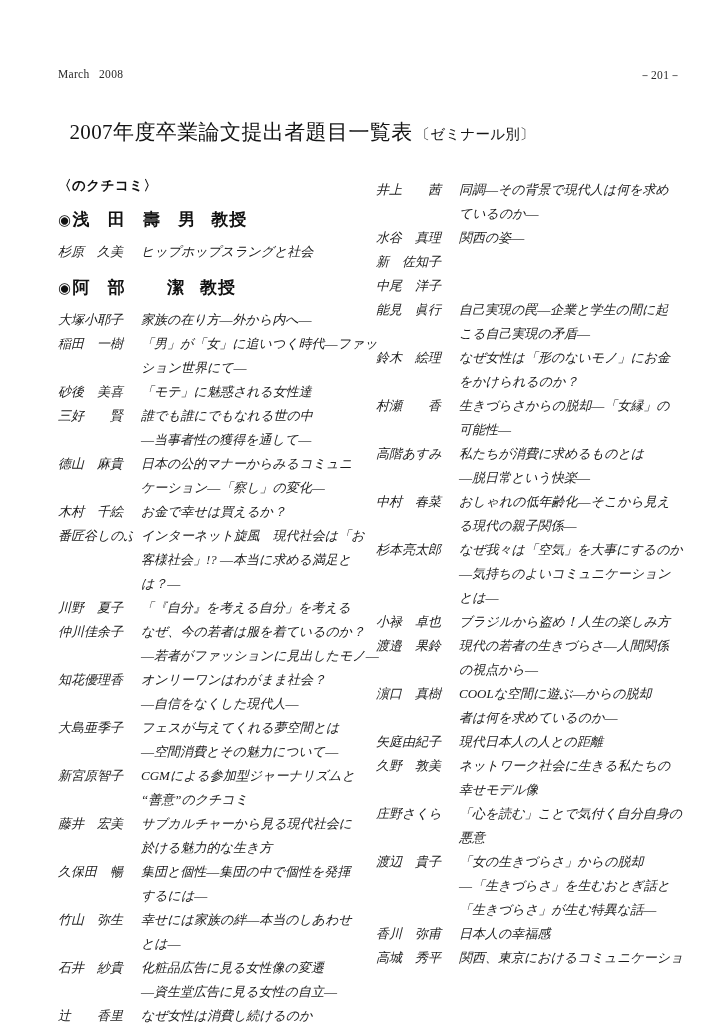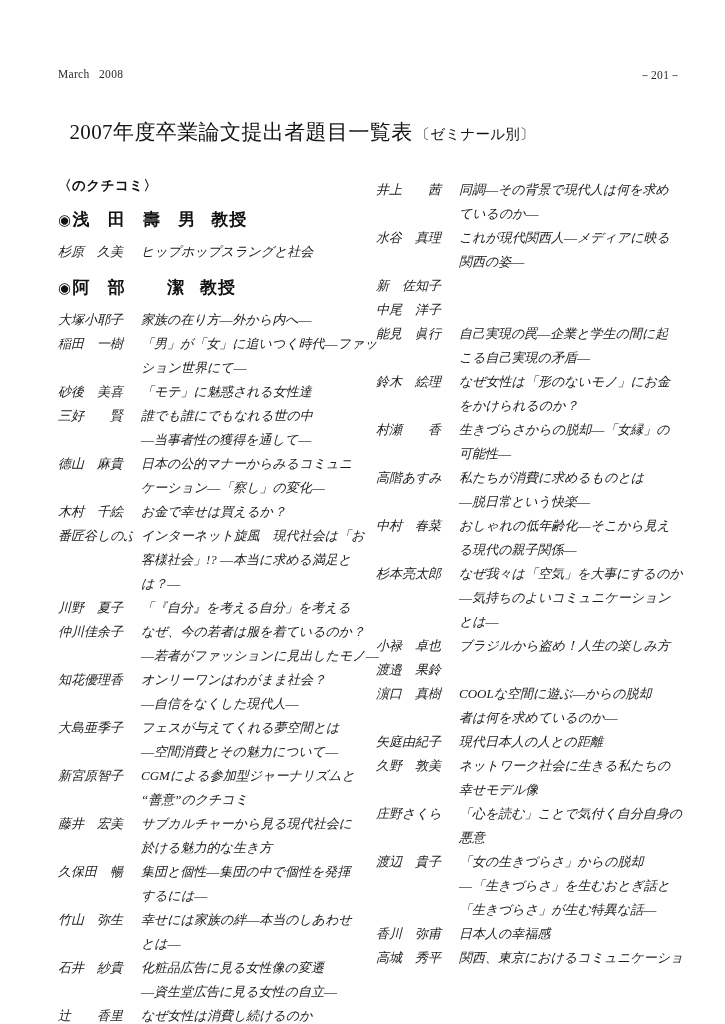--- a/index.html
+++ b/index.html
@@ -318,21 +318,20 @@
           <div class="row">
             <div class="name">井上　　茜</div>
             <div class="titles">
               <div class="tline">同調―その背景で現代人は何を求め</div>
               <div class="tline indent">ているのか―</div>
             </div>
           </div>
           <div class="row">
             <div class="name">水谷　真理</div>
             <div class="titles">
-              <div class="tline">これが現代関西人―メディアに映る</div>
               <div class="tline indent">関西の姿―</div>
             </div>
           </div>
           <div class="row">
             <div class="name">新　佐知子</div>
           </div>
           <div class="row">
             <div class="name">中尾　洋子</div>
           </div>
           <div class="row">
@@ -379,20 +378,24 @@
             </div>
           </div>
           <div class="row">
             <div class="name">小禄　卓也</div>
             <div class="titles">
               <div class="tline">ブラジルから盗め！人生の楽しみ方</div>
             </div>
           </div>
           <div class="row">
             <div class="name">渡邉　果鈴</div>
+            <div class="titles">
+              <div class="tline">現代の若者の生きづらさ―人間関係</div>
+              <div class="tline indent">の視点から―</div>
+            </div>
           </div>
           <div class="row">
             <div class="name">濵口　真樹</div>
             <div class="titles">
               <div class="tline">COOLな空間に遊ぶ―からの脱却</div>
               <div class="tline indent">者は何を求めているのか―</div>
             </div>
           </div>
           <div class="row">
             <div class="name">矢庭由紀子</div>

